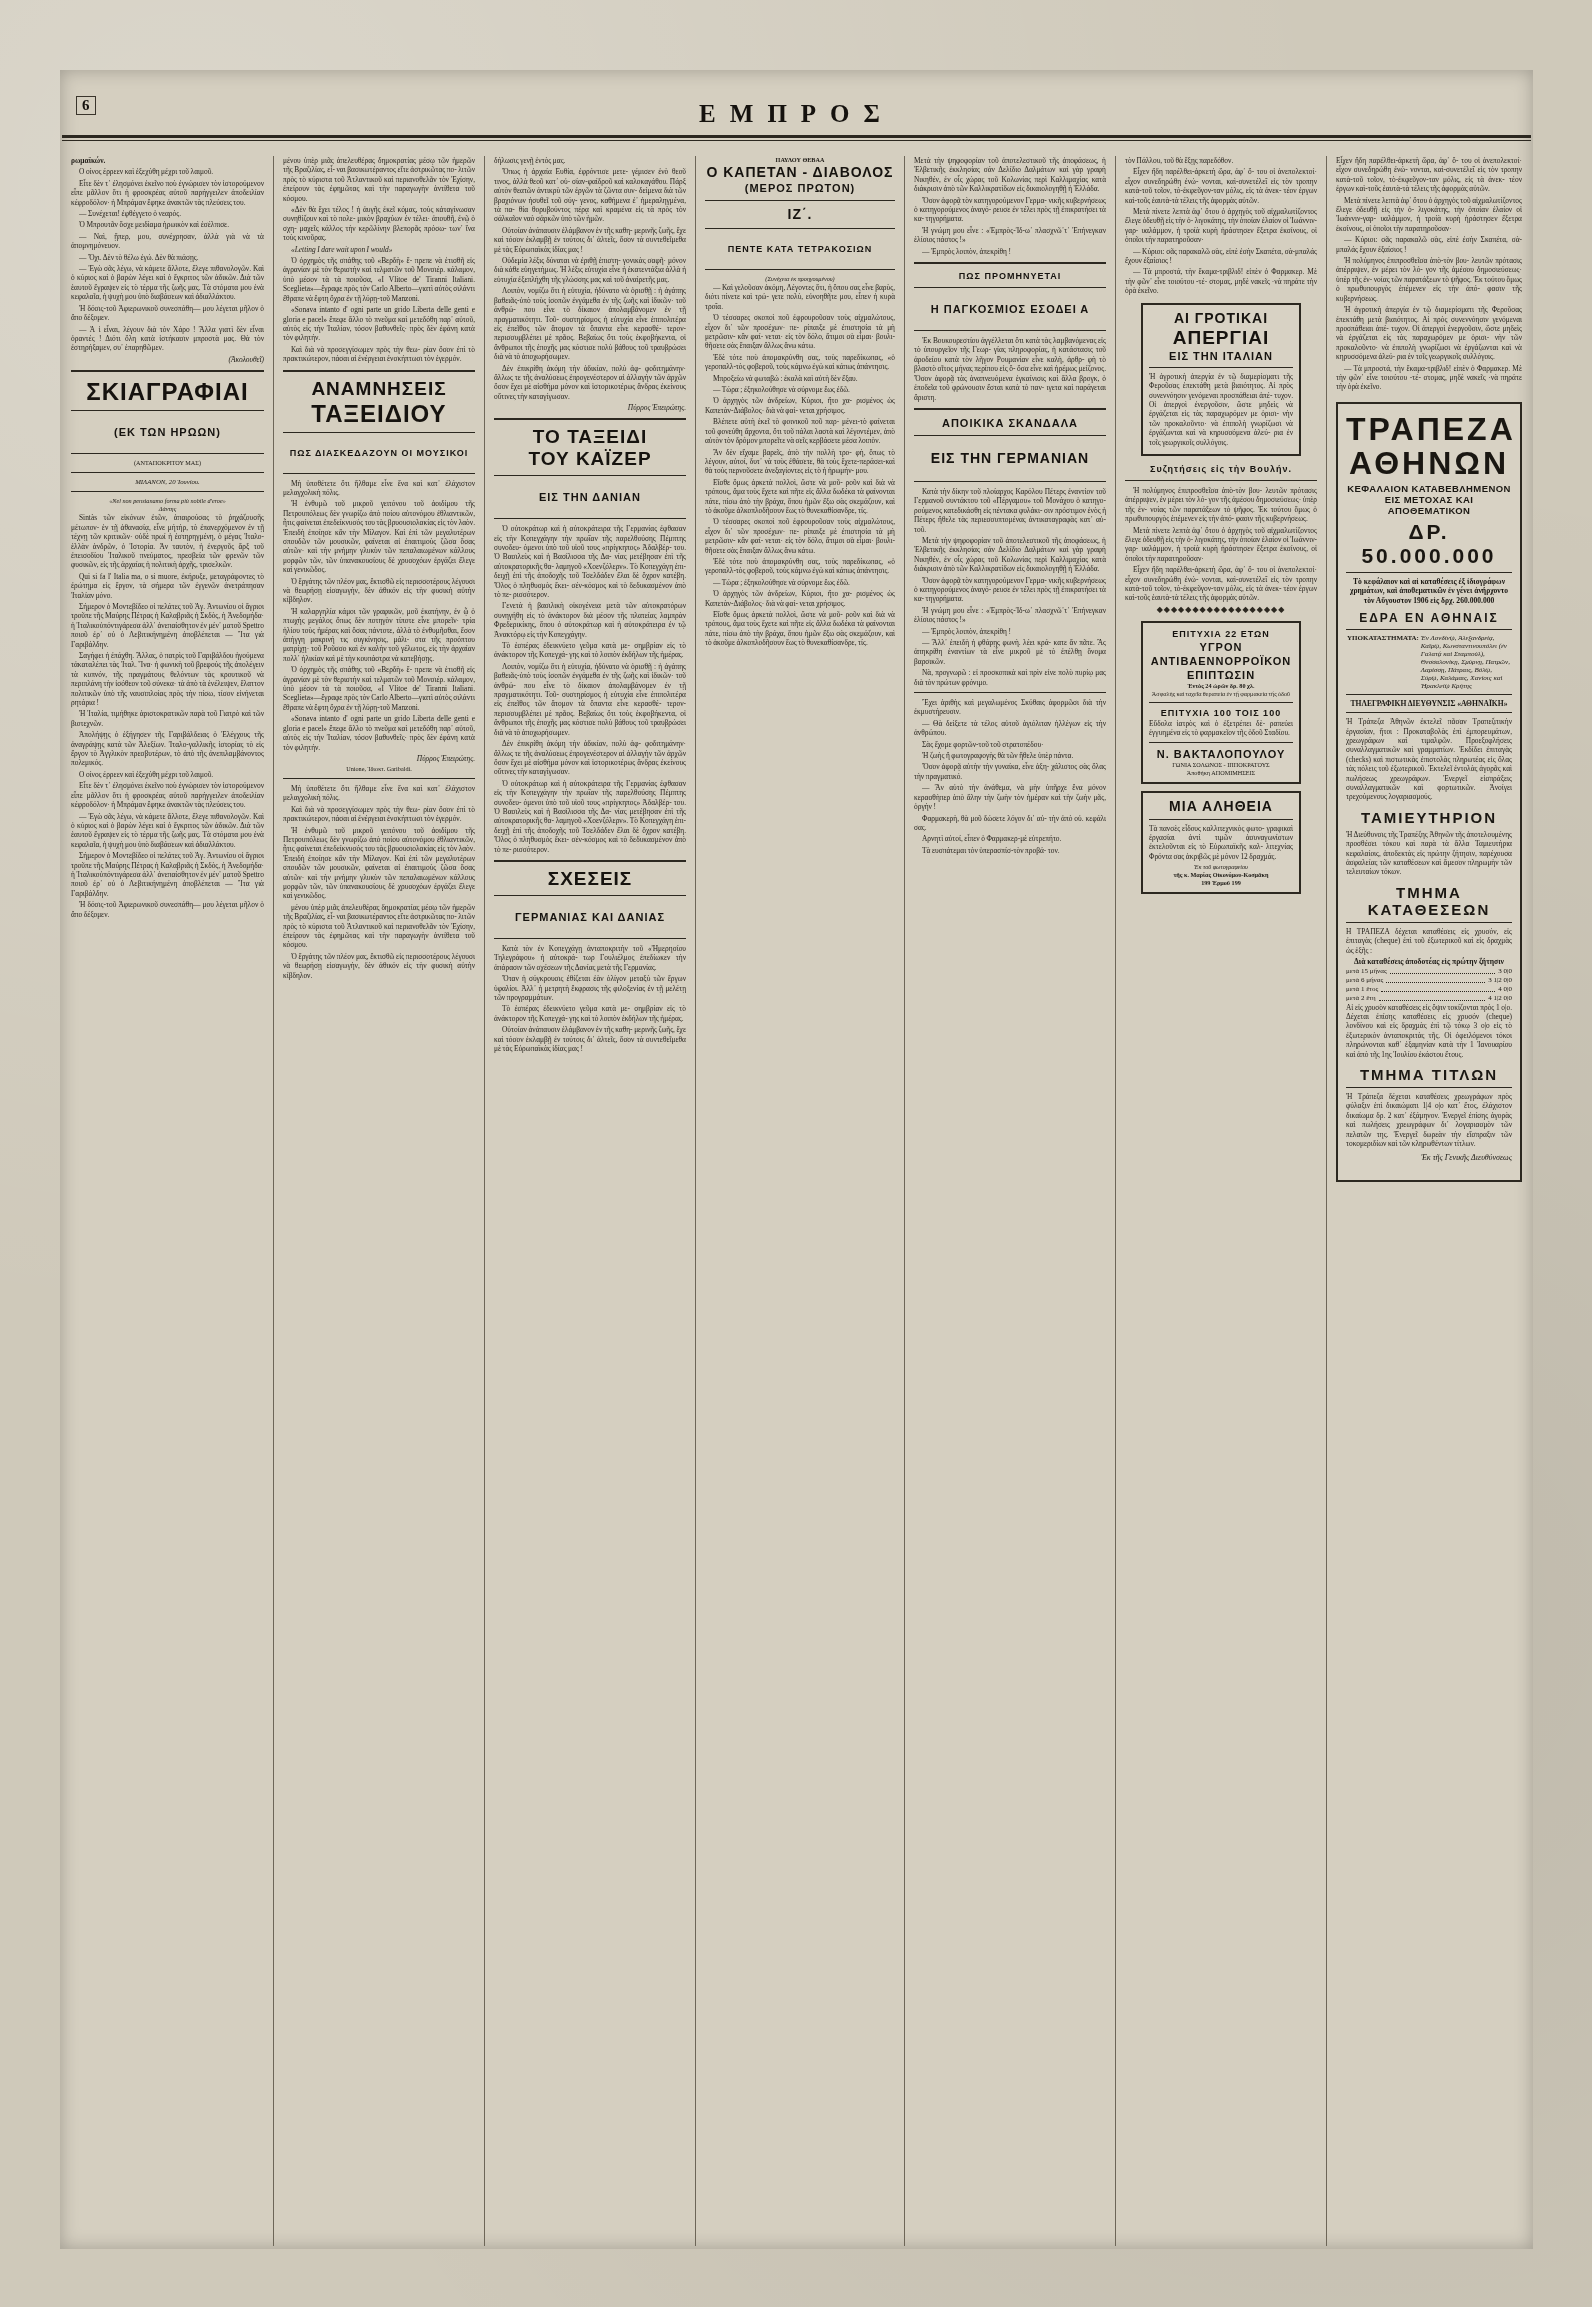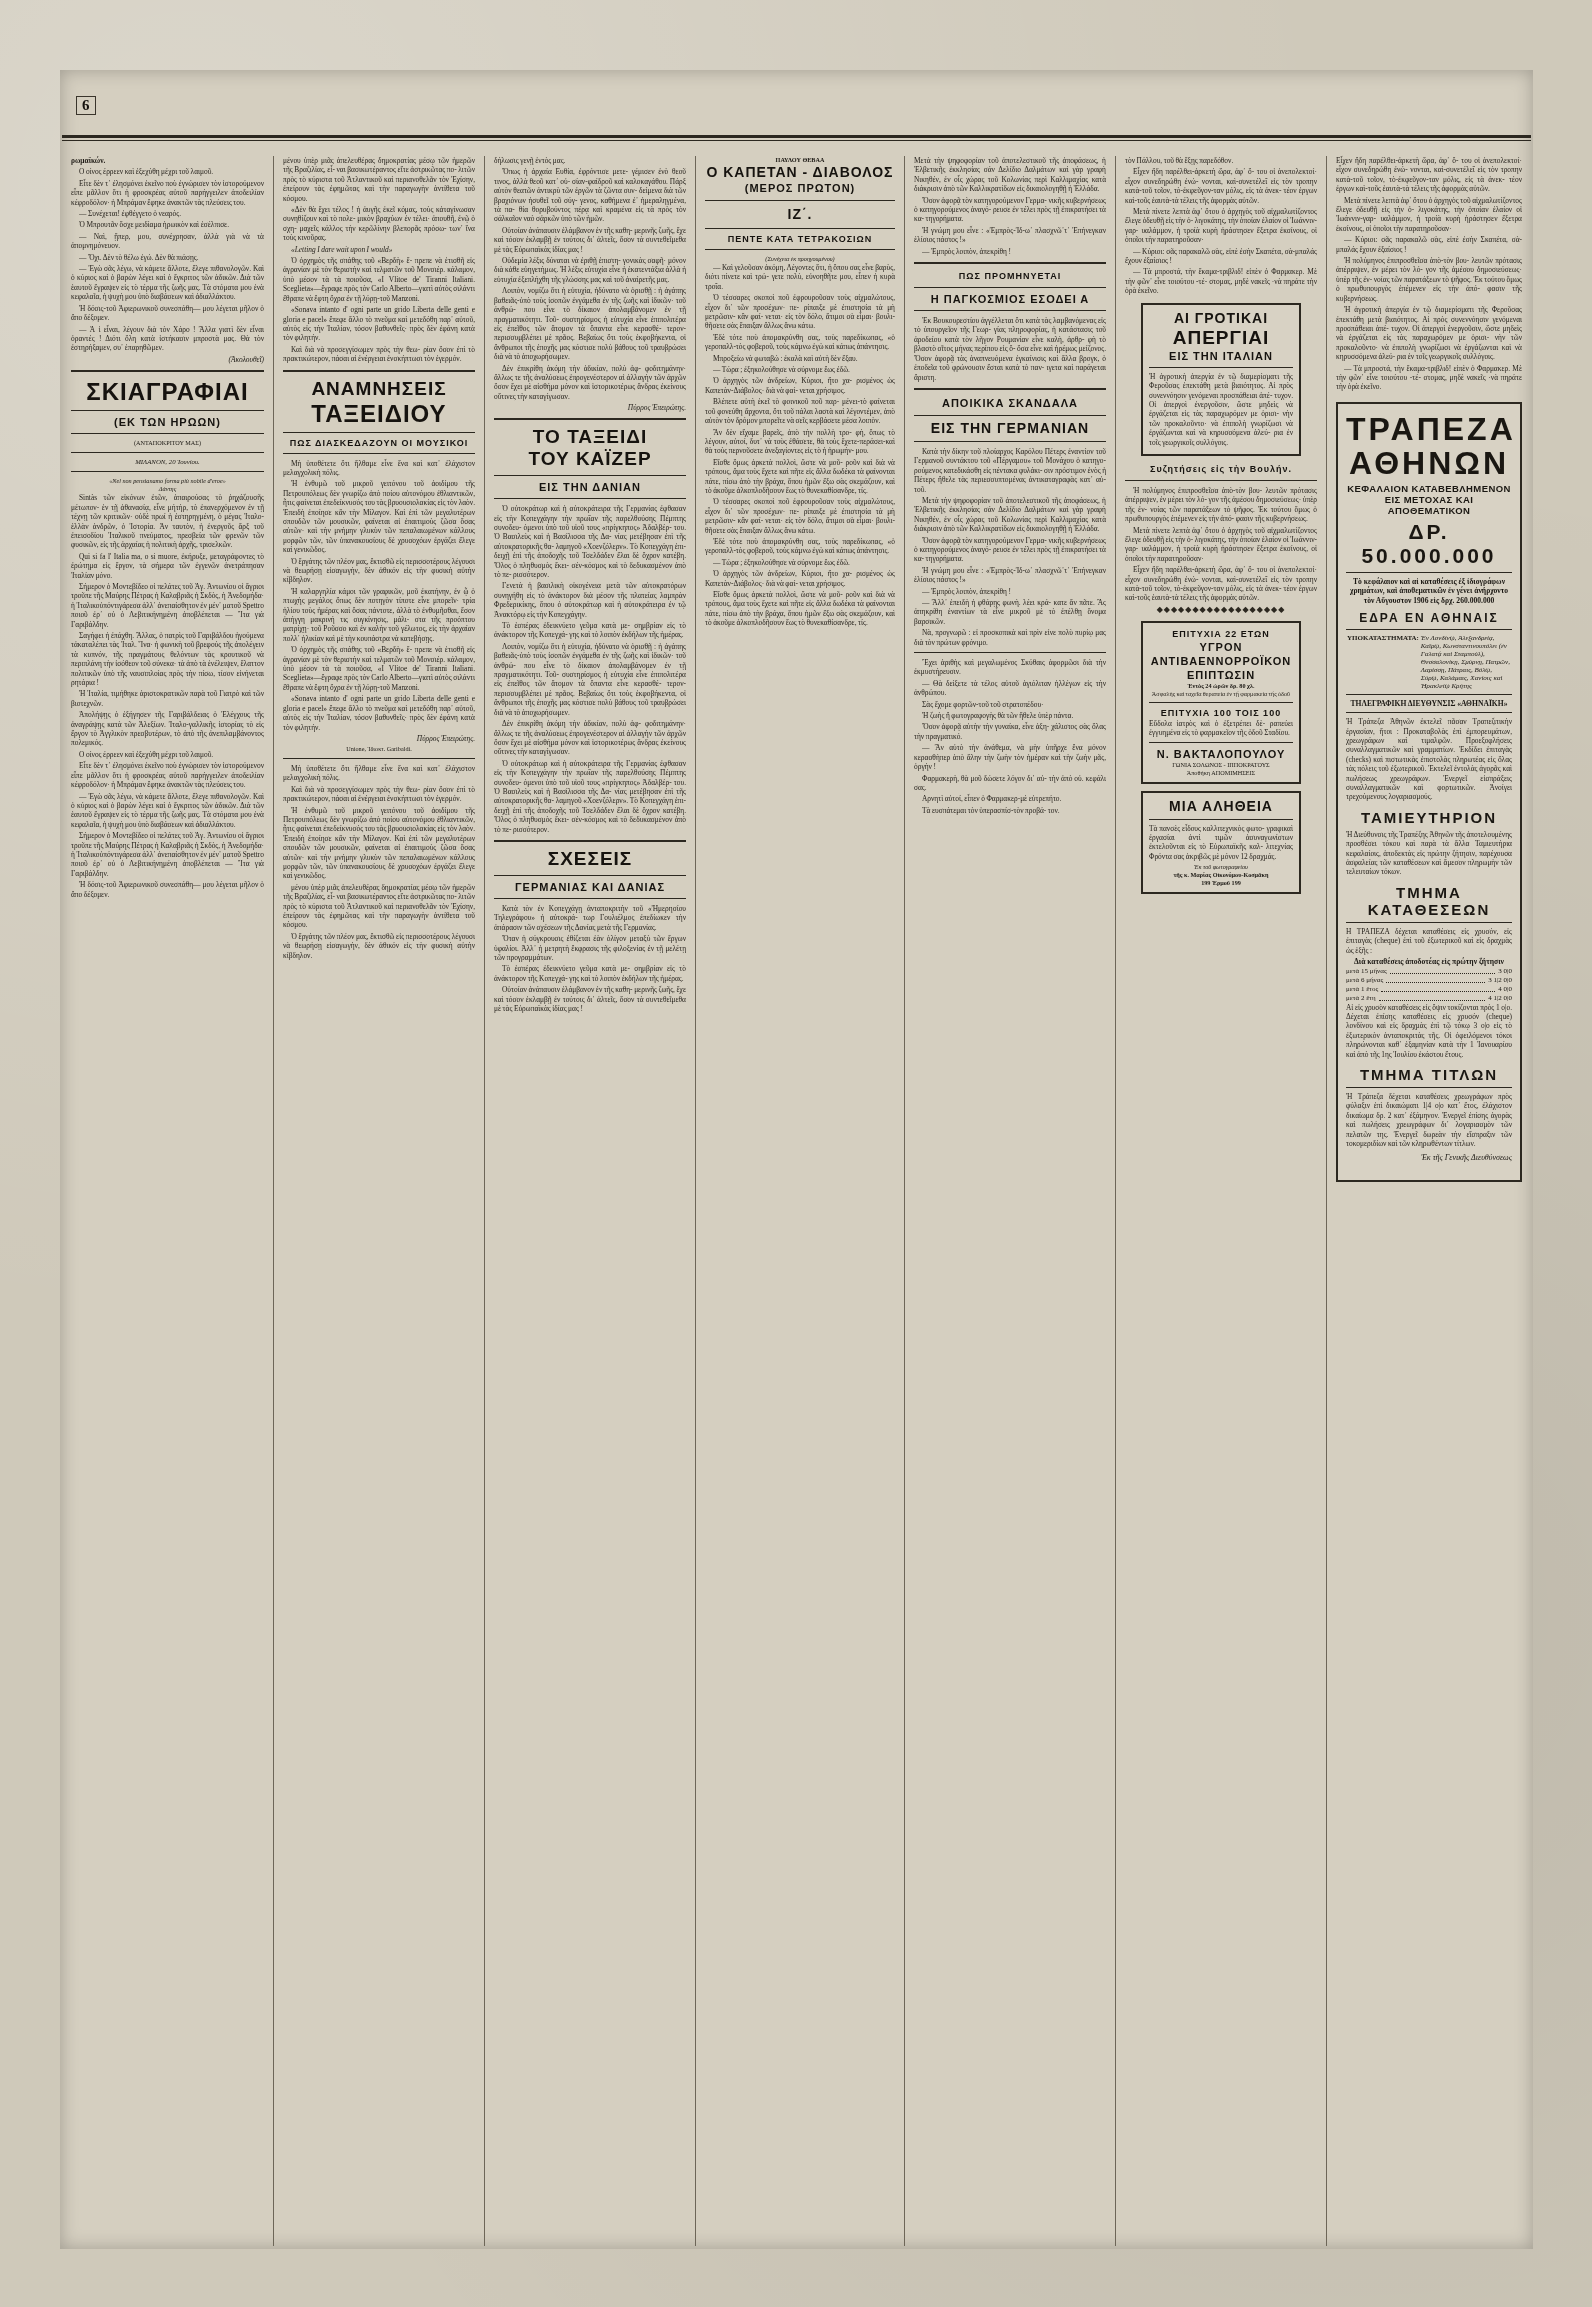--- a/index.html
+++ b/index.html
@@ -84,21 +84,21 @@
     font-weight:bold;text-align:center;color:#16130f;
     letter-spacing:1px;
   }
   .t-xl{font-size:24px;line-height:27px;}
   .t-lg{font-size:19px;line-height:22px;}
   .t-md{font-size:14px;line-height:17px;}
   .t-sm{font-size:11px;line-height:14px;}
   .t-xs{font-size:9px;line-height:12px;}
   .ruled-title{
     border-top:1px solid #2c2820;border-bottom:1px solid #2c2820;
-    padding:4px 0;margin:5px 0;
+    padding:14px 0;margin:5px 0;
   }
 
   .adbox{
     border:2px solid #2c2820;
     padding:5px 6px;margin:7px 16px;
     background:#d8d2c4;
   }
   .ad-rule{height:1px;background:#2c2820;margin:4px 0;}
 
   .stars{
@@ -153,20 +153,23 @@
   .byline{font-size:7.4px;text-align:right;font-style:italic;margin:2px 0;}
   .nowrap{white-space:nowrap;}
 </style>
 </head>
 <body>
 
 <div class="page">
   <div class="sheet"></div>
 
   <div class="folio">6</div>
+  <div class="masthead">
+    <div class="title">ΕΜΠΡΟΣ</div>
+  </div>
   <div class="rule r1"></div>
   <div class="rule r2"></div>
 
   <div class="cols">
 
     <div class="col c1">
       <div class="p b">ρωμαϊκών.</div>
       <div class="p ind">Ο οίνος έρρεεν καὶ ἐξεχύθη μέχρι τοῦ λαιμοῦ.</div>
       <div class="p ind">Εἶτε δὲν τ᾽ ἐλησμόνει ἐκεῖνο ποὺ ἐγνώρισεν τὸν ἱστορούμενον εἶπε μᾶλλον ὅτι ἡ φροσκρέας αὐτοῦ παρήγγειλεν ἀποδειλίαν κέφροδόλον· ἡ Μπράμαν ἔφηκε ἀνακτῶν τὰς πλεύσεις του.</div>
       <div class="p ind">— Συνέχεται! ἐφθέγγετο ὁ νεαρός.</div>

